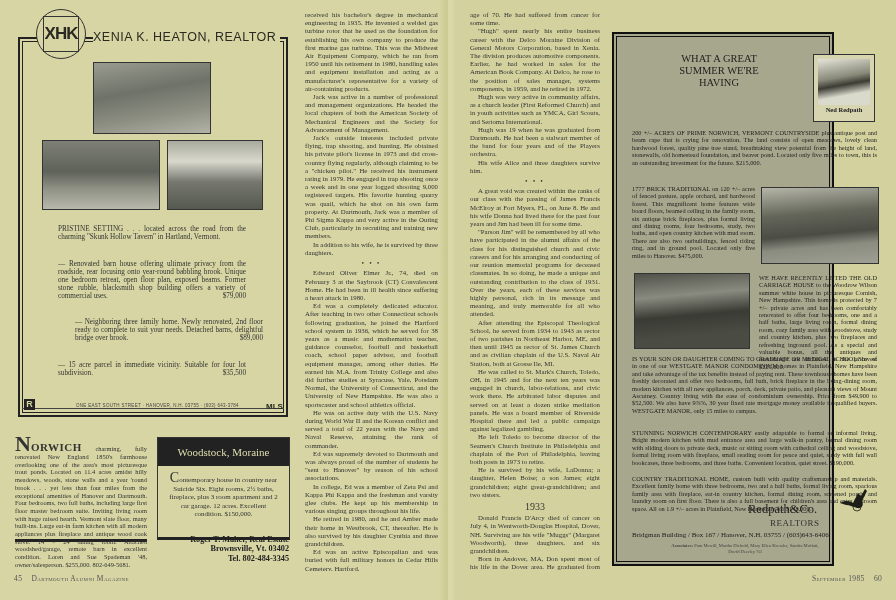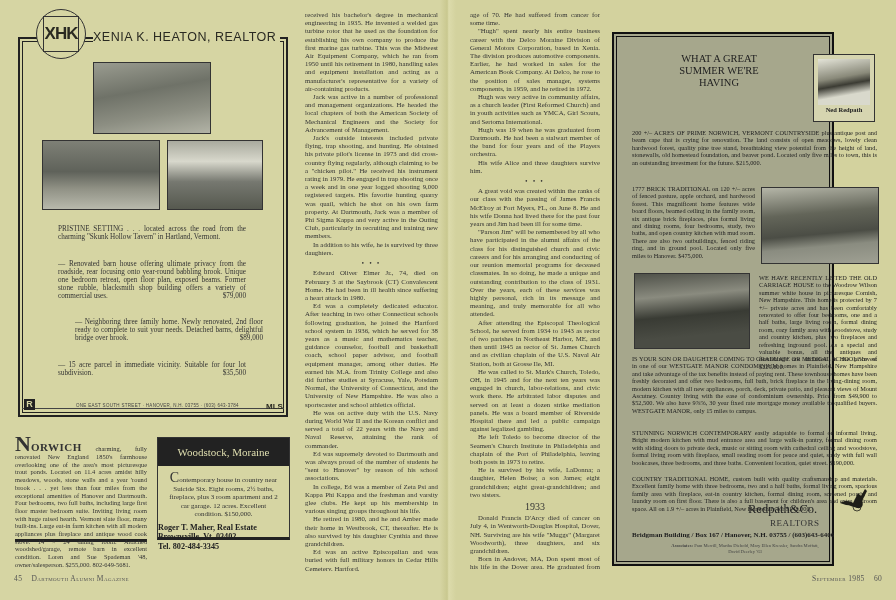--- a/index.html
+++ b/index.html
@@ -26,41 +26,41 @@
 .mls{position:absolute;left:266px;top:402px;font-size:8px;font-weight:bold;font-family:"Liberation Sans",sans-serif}
 
 .norwich{position:absolute;left:15px;top:435px;width:132px;height:107px;border-bottom:3px solid #222;font-size:6.4px;line-height:7.7px;text-align:justify;color:#333}
 .norwich .dropcap{font-size:22px;line-height:18px;font-weight:bold}
 .norwich .head{font-size:11px;font-weight:bold;letter-spacing:.5px}
 
 .woodstock{position:absolute;left:157px;top:437px;width:133px;height:103px;border:1px solid #333;border-bottom:3px solid #222}
 .wood-head{background:#222;color:#e0dfb0;font-size:11px;text-align:center;height:28px;line-height:28px;font-family:"Liberation Serif",serif}
 .wood-body{font-size:7px;line-height:8.5px;text-align:center;padding:8px 8px 0;color:#333}
 .wood-body .C{font-size:14px}
-.wood-contact{font-weight:bold;text-align:left;font-size:8.2px;line-height:9.5px;margin-top:4px;color:#222}
+.wood-contact{font-weight:bold;text-align:right;font-size:8.2px;line-height:9.5px;margin-top:16px;color:#222}
 .folio{position:absolute;top:574px;font-size:7.5px;color:#555;letter-spacing:.4px}
 .folio .sc{font-variant:small-caps}
 
 .col{position:absolute;font-size:6.8px;line-height:8.2px;text-align:justify;color:#333}
 .col p{text-indent:8px}
 .col p.noind{text-indent:0}
 .col .dots{text-align:center;letter-spacing:2px;font-weight:bold;font-size:6px;margin:2px 0}
 .col .year{text-align:center;font-size:10px;margin:4px 0 3px;color:#333}
 
 .redpath{position:absolute;left:612px;top:32px;width:222px;height:534px;background:#a6a78c;border:2px solid #111;box-shadow:inset 0 0 0 2px #a6a78c,inset 0 0 0 3px #111}
 .rp-headline{position:absolute;left:60px;top:19px;width:90px;text-align:center;font-size:10.5px;line-height:12px;color:#222}
 .rp-photo-frame{position:absolute;left:199px;top:20px;width:62px;height:68px;border:1px solid #333;background:#d6d5b0}
 .rp-photo{position:absolute;left:4px;top:4px;width:52px;height:46px;background:linear-gradient(170deg,#e4e4d8,#8a8a7a 40%,#3c3c34 55%,#d9d9cc 75%)}
 .rp-caption{position:absolute;left:0;top:51px;width:100%;text-align:center;font-size:6.5px;font-weight:bold;color:#222}
 .rp-text{position:absolute;font-size:6.3px;line-height:7.4px;text-align:justify;color:#222}
 .rp-photo2{position:absolute;left:147px;top:153px;width:118px;height:77px;border:1px solid #333;background:linear-gradient(175deg,#b5b6a8,#636559 35%,#4b4d45 60%,#8a8c80 75%,#9fa093)}
 .rp-photo3{position:absolute;left:20px;top:239px;width:116px;height:76px;border:1px solid #333;background:linear-gradient(175deg,#4f5149,#8a8b7f 30%,#393b34 55%,#4a4c44 80%)}
 .rp-logo{position:absolute;left:136px;top:505px;font-size:12.5px;color:#222}
 .rp-realtors{position:absolute;left:158px;top:520px;font-size:9px;letter-spacing:.5px;color:#333}
-.rp-addr{position:absolute;left:25px;top:532px;font-size:7px;font-weight:bold;color:#222}
+.rp-addr{position:absolute;left:25px;top:532px;font-size:7px;font-weight:normal;color:#222}
 .rp-assoc{position:absolute;left:58px;top:544px;width:150px;text-align:center;font-size:4.6px;line-height:5.5px;color:#444}
 .bird{position:absolute;left:838px;top:487px;width:30px;height:26px}
 </style>
 </head>
 <body>
 
 <div class="page-left"></div>
 <div class="page-right"></div>
 <div class="gutter"></div>
 

